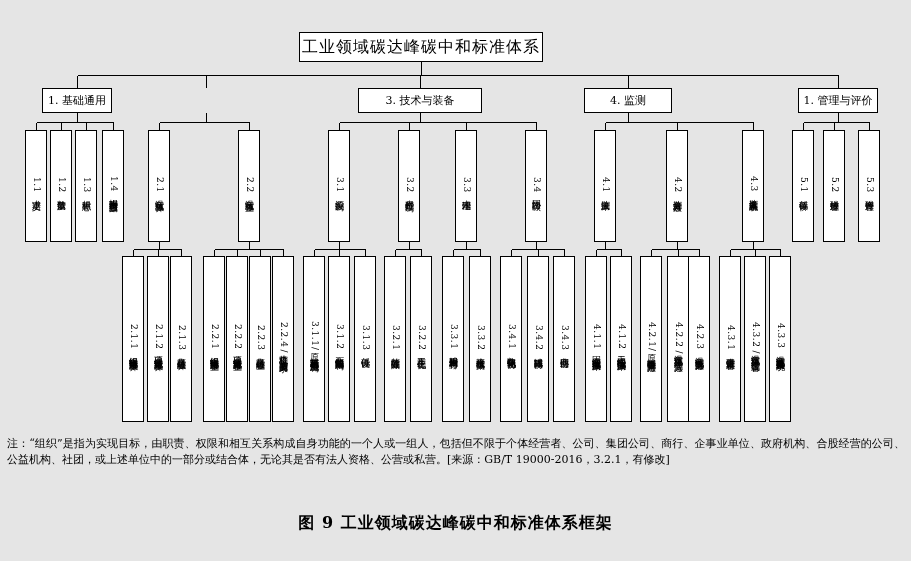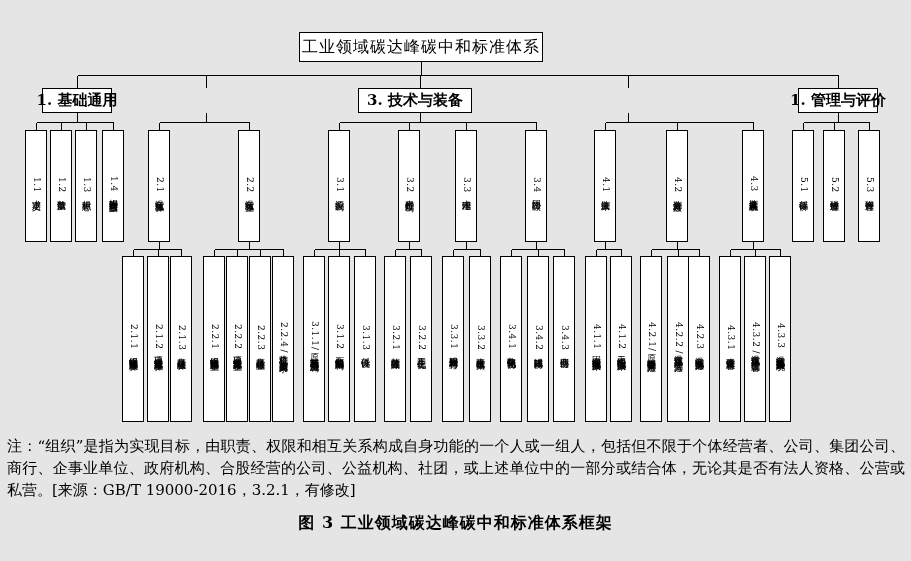--- a/index.html
+++ b/index.html
@@ -11,28 +11,28 @@
   }
   #figure { position:absolute; left:0; top:0; width:911px; height:432px; }
   #connectors { position:absolute; left:0; top:0; width:911px; height:432px; pointer-events:none; }
   #connectors line { stroke:#000; stroke-width:1; shape-rendering:crispEdges; }
   .box {
     position:absolute; box-sizing:border-box; background:#fff;
     border:1px solid #000; display:flex; align-items:center; justify-content:center;
     text-align:center; z-index:2;
   }
   .l1 { font-size:16px; letter-spacing:1px; }
-  .l2 { font-size:15px; white-space:nowrap;font-weight:bold; }
+  .l2 { font-size:11px; white-space:nowrap; }
   .vbox span {
     writing-mode:vertical-rl; text-orientation:mixed;
     font-size:9px; line-height:1; letter-spacing:0.5px; white-space:nowrap;
   }
   #note {
     position:absolute; left:7px; top:436px; width:898px;
-    font-size:15px; line-height:1.45; text-align:justify;
+    font-size:11px; line-height:1.45; text-align:justify;
   }
   #caption {
     position:absolute; left:0; top:513px; width:911px;
     font-size:16px; font-weight:bold; text-align:center; letter-spacing:1px;
   }
 </style>
 </head>
 <body>
 
 <div id="page">
@@ -116,22 +116,25 @@
         <line x1="780.5" y1="249.5" x2="780.5" y2="256"></line>
       </svg>
 
     <div class="box l1" id="n-root" style="left:299px;top:32px;width:244px;height:30px">
       <span>工业领域碳达峰碳中和标准体系</span>
     </div>
 
     <div class="box l2" id="n1" style="left:42px;top:88px;width:70px;height:25px">
       <span>1. 基础通用</span>
     </div>
-    <div class="box l2" id="n3" style="left:358px;top:88px;width:114px;height:25px">
+    <div class="box l2" id="n3" style="left:358px;top:88px;width:124px;height:25px">
       <span>3. 技术与装备</span>
+    </div>
+    <div class="box l2" id="n4" style="left:584px;top:88px;width:88px;height:25px">
+      <span>4. 监测</span>
     </div>
     <div class="box l2" id="n5" style="left:798px;top:88px;width:80px;height:25px">
       <span>1. 管理与评价</span>
     </div>
 
     <div class="box vbox" id="n1-1" style="left:25px;top:130px;width:22px;height:112px">
       <span>1.1术语定义</span>
     </div>
     <div class="box vbox" id="n1-2" style="left:50px;top:130px;width:22px;height:112px">
       <span>1.2数据质量</span>
@@ -262,14 +265,14 @@
     </div>
     <div class="box vbox" id="n4-3-2" style="left:744px;top:256px;width:22px;height:166px">
       <span>4.3.2温室气体采样/检测设备</span>
     </div>
     <div class="box vbox" id="n4-3-3" style="left:769px;top:256px;width:22px;height:166px">
       <span>4.3.3温室气体在线监测设备及系统</span>
     </div>
   </div>
 
   <div id="note">注：“组织”是指为实现目标，由职责、权限和相互关系构成自身功能的一个人或一组人，包括但不限于个体经营者、公司、集团公司、商行、企事业单位、政府机构、合股经营的公司、公益机构、社团，或上述单位中的一部分或结合体，无论其是否有法人资格、公营或私营。[来源：GB/T 19000-2016，3.2.1，有修改]</div>
-  <div id="caption">图 3  工业领域碳达峰碳中和标准体系框架</div>
+  <div id="caption">图 9  工业领域碳达峰碳中和标准体系框架</div>
 </div>
 
 </body></html>

